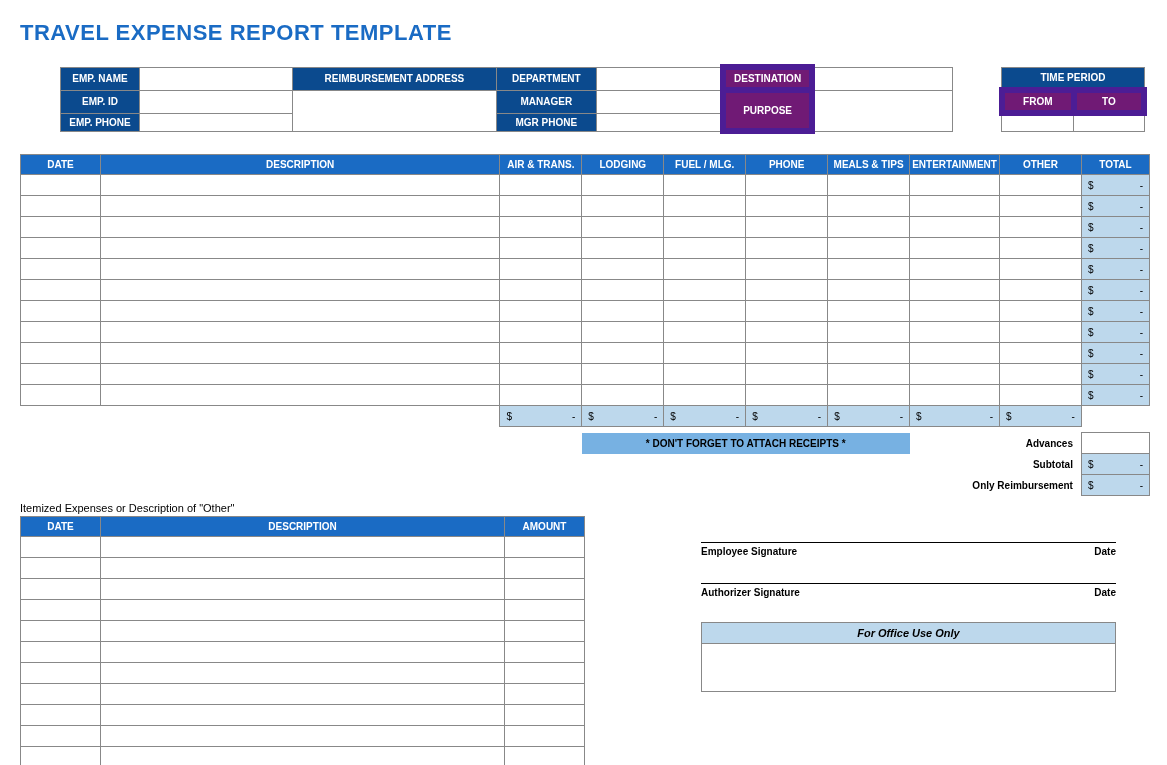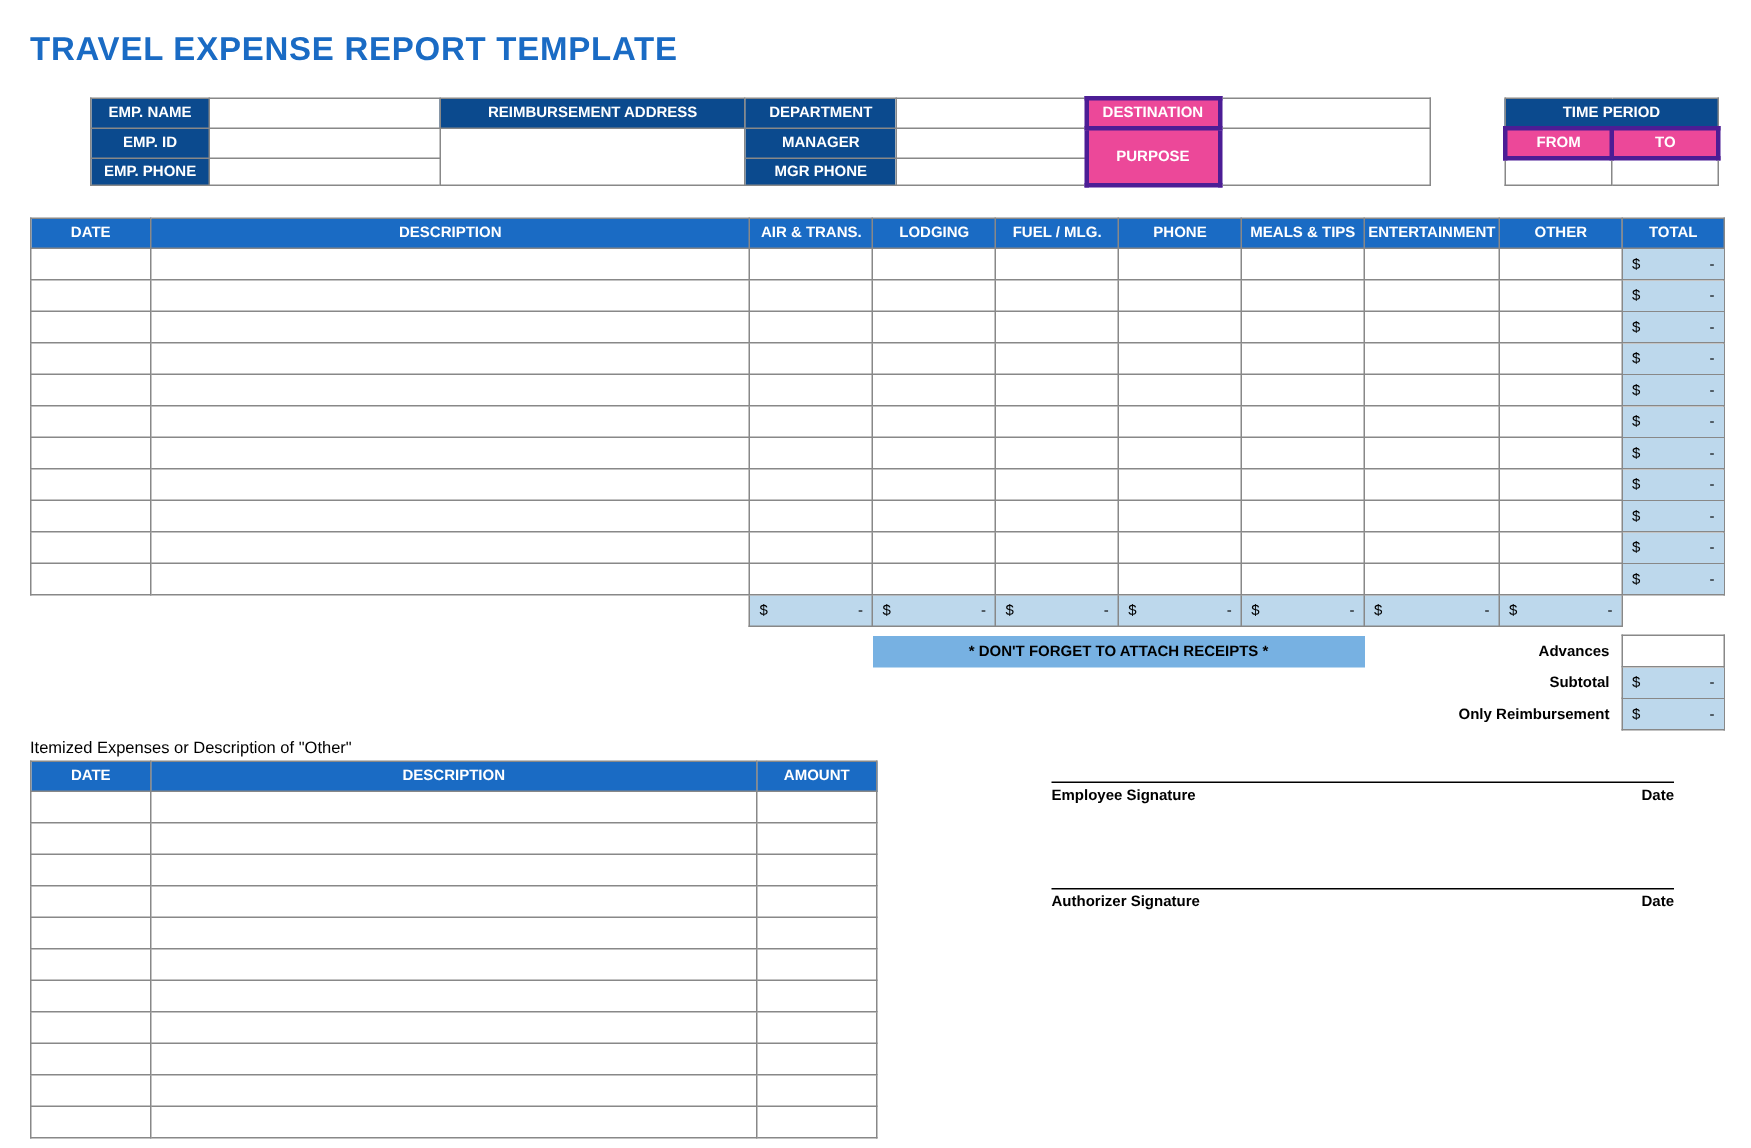--- a/index.html
+++ b/index.html
@@ -14,27 +14,27 @@
   .title {
     font-family: "Century Gothic", Arial, sans-serif;
     font-size: 22px;
     font-weight: bold;
     color: #1a6bc4;
     margin-bottom: 18px;
     letter-spacing: 0.5px;
   }
   table { border-collapse: collapse; }
   .hdr-cell {
-    background: #ec4899;
+    background: #701a75;
     color: #fff;
     font-weight: bold;
     text-align: center;
     font-size: 10px;
     padding: 3px 4px;
-    border: 3px solid #4c1d95;
+    border: 6px solid #4c1d95;
     white-space: nowrap;
   }
   .hdr-cell-dark {
     background: #0b4a8e;
     color: #fff;
     font-weight: bold;
     text-align: center;
     font-size: 10px;
     padding: 3px 4px;
     border: 1px solid #888;
@@ -96,21 +96,21 @@
     font-size: 10px;
     padding: 5px;
     color: #000;
   }
   .itemized-title {
     font-size: 11px;
     margin: 6px 0 2px 0;
   }
   .sig-line {
     border-top: 1px solid #000;
-    margin-top: 24px;
+    margin-top: 36px;
     padding-top: 3px;
     font-weight: bold;
     font-size: 10px;
     display: flex;
     justify-content: space-between;
   }
   .office-hdr {
     background: #bdd8ec;
     border: 1px solid #888;
     text-align: center;
@@ -502,18 +502,22 @@
           </tr>
         </tbody>
     </table>
   </div>
 
   <div style="width:415px; padding-top:10px">
     <div class="sig-line">
       <span>Employee Signature</span>
       <span>Date</span>
     </div>
-    <div class="sig-line" style="margin-top:56px">
+    <div class="sig-line" style="margin-top:26px">
       <span>Authorizer Signature</span>
       <span>Date</span>
+    </div>
+    <div style="margin-top:24px">
+      <div class="office-hdr">For Office Use Only</div>
+      <div class="office-body"></div>
     </div>
   </div>
 </div>
 
 </body></html>

